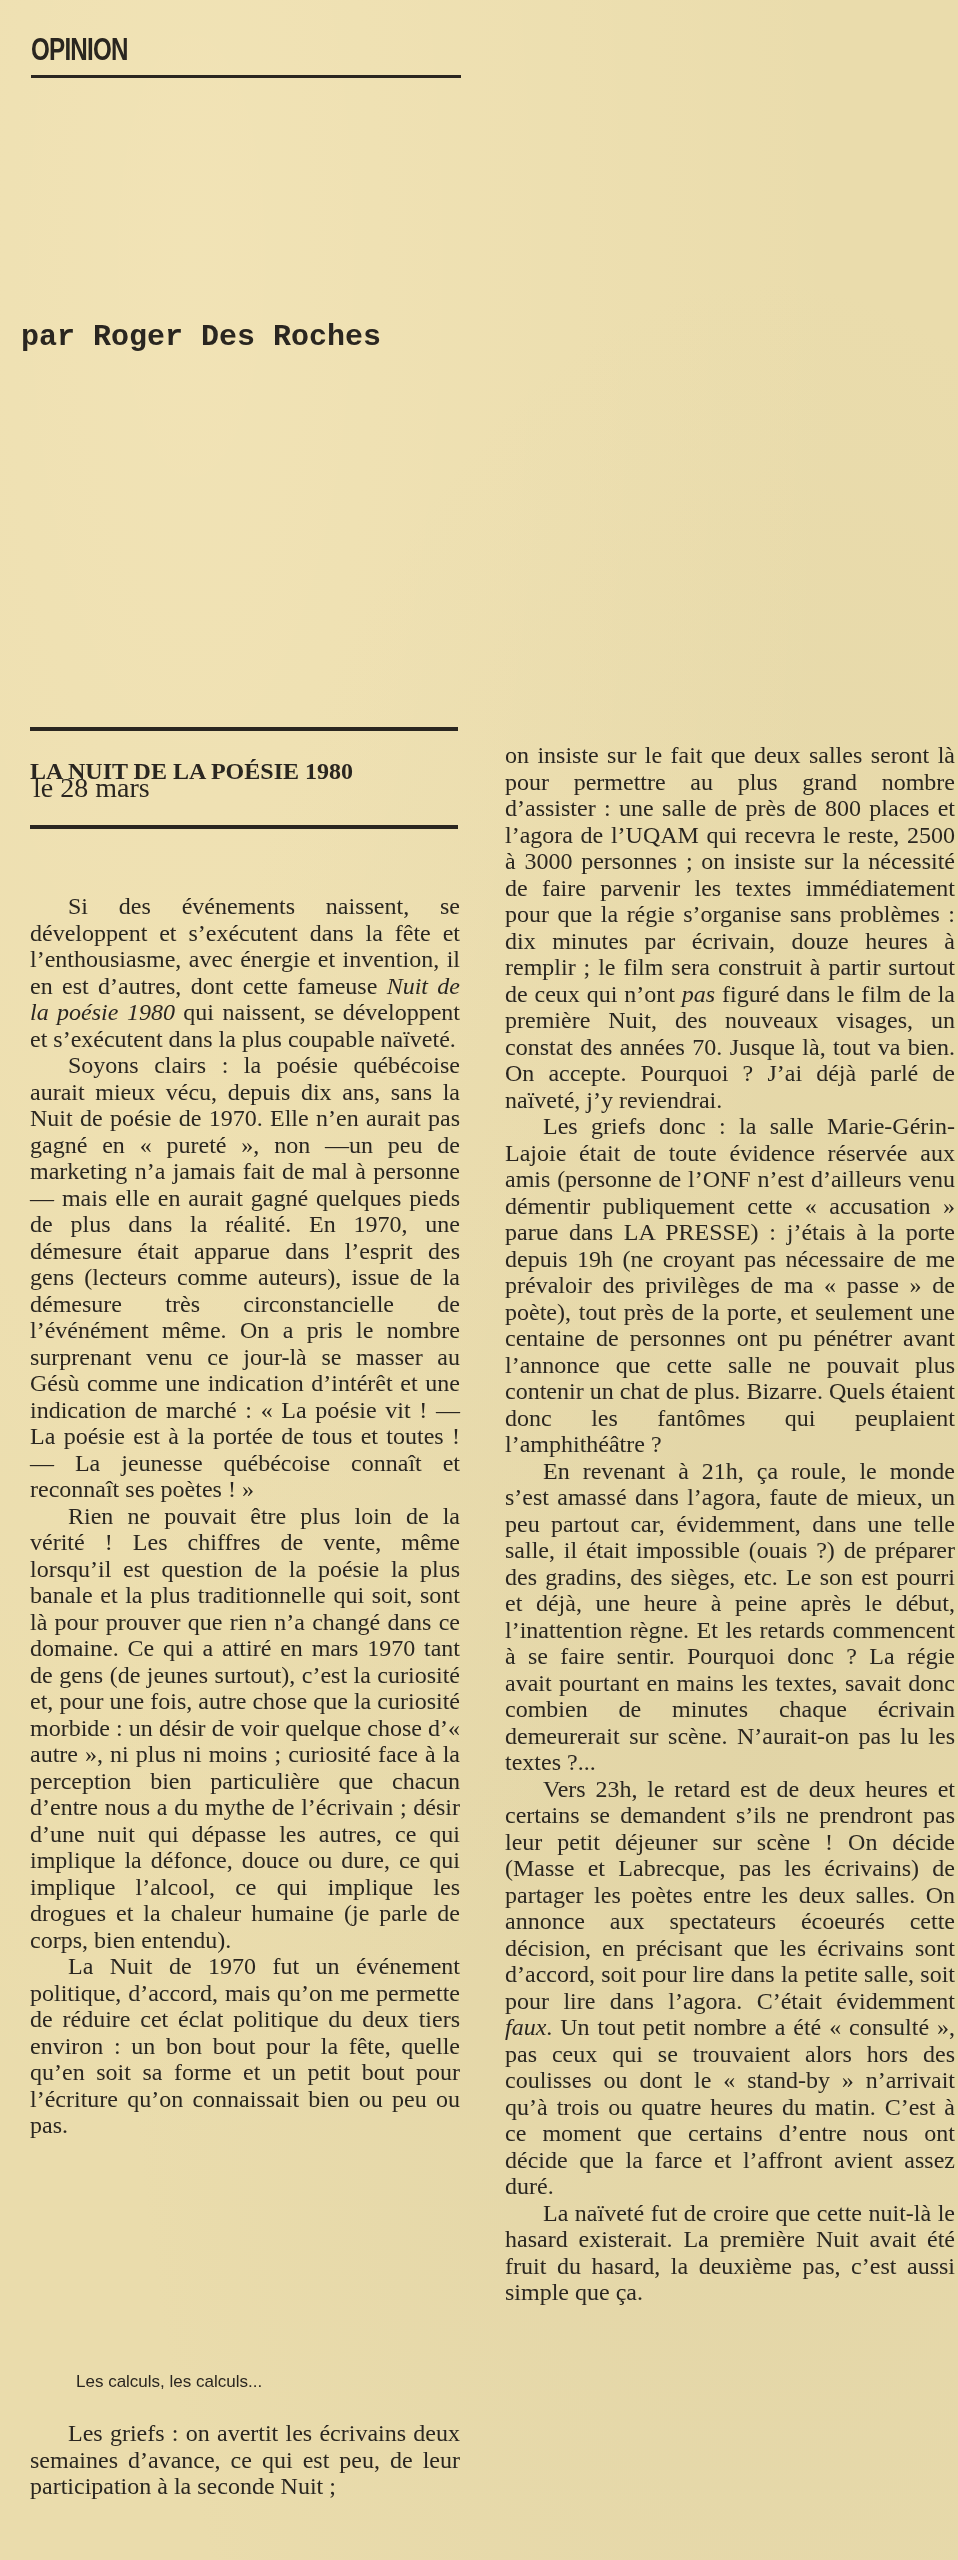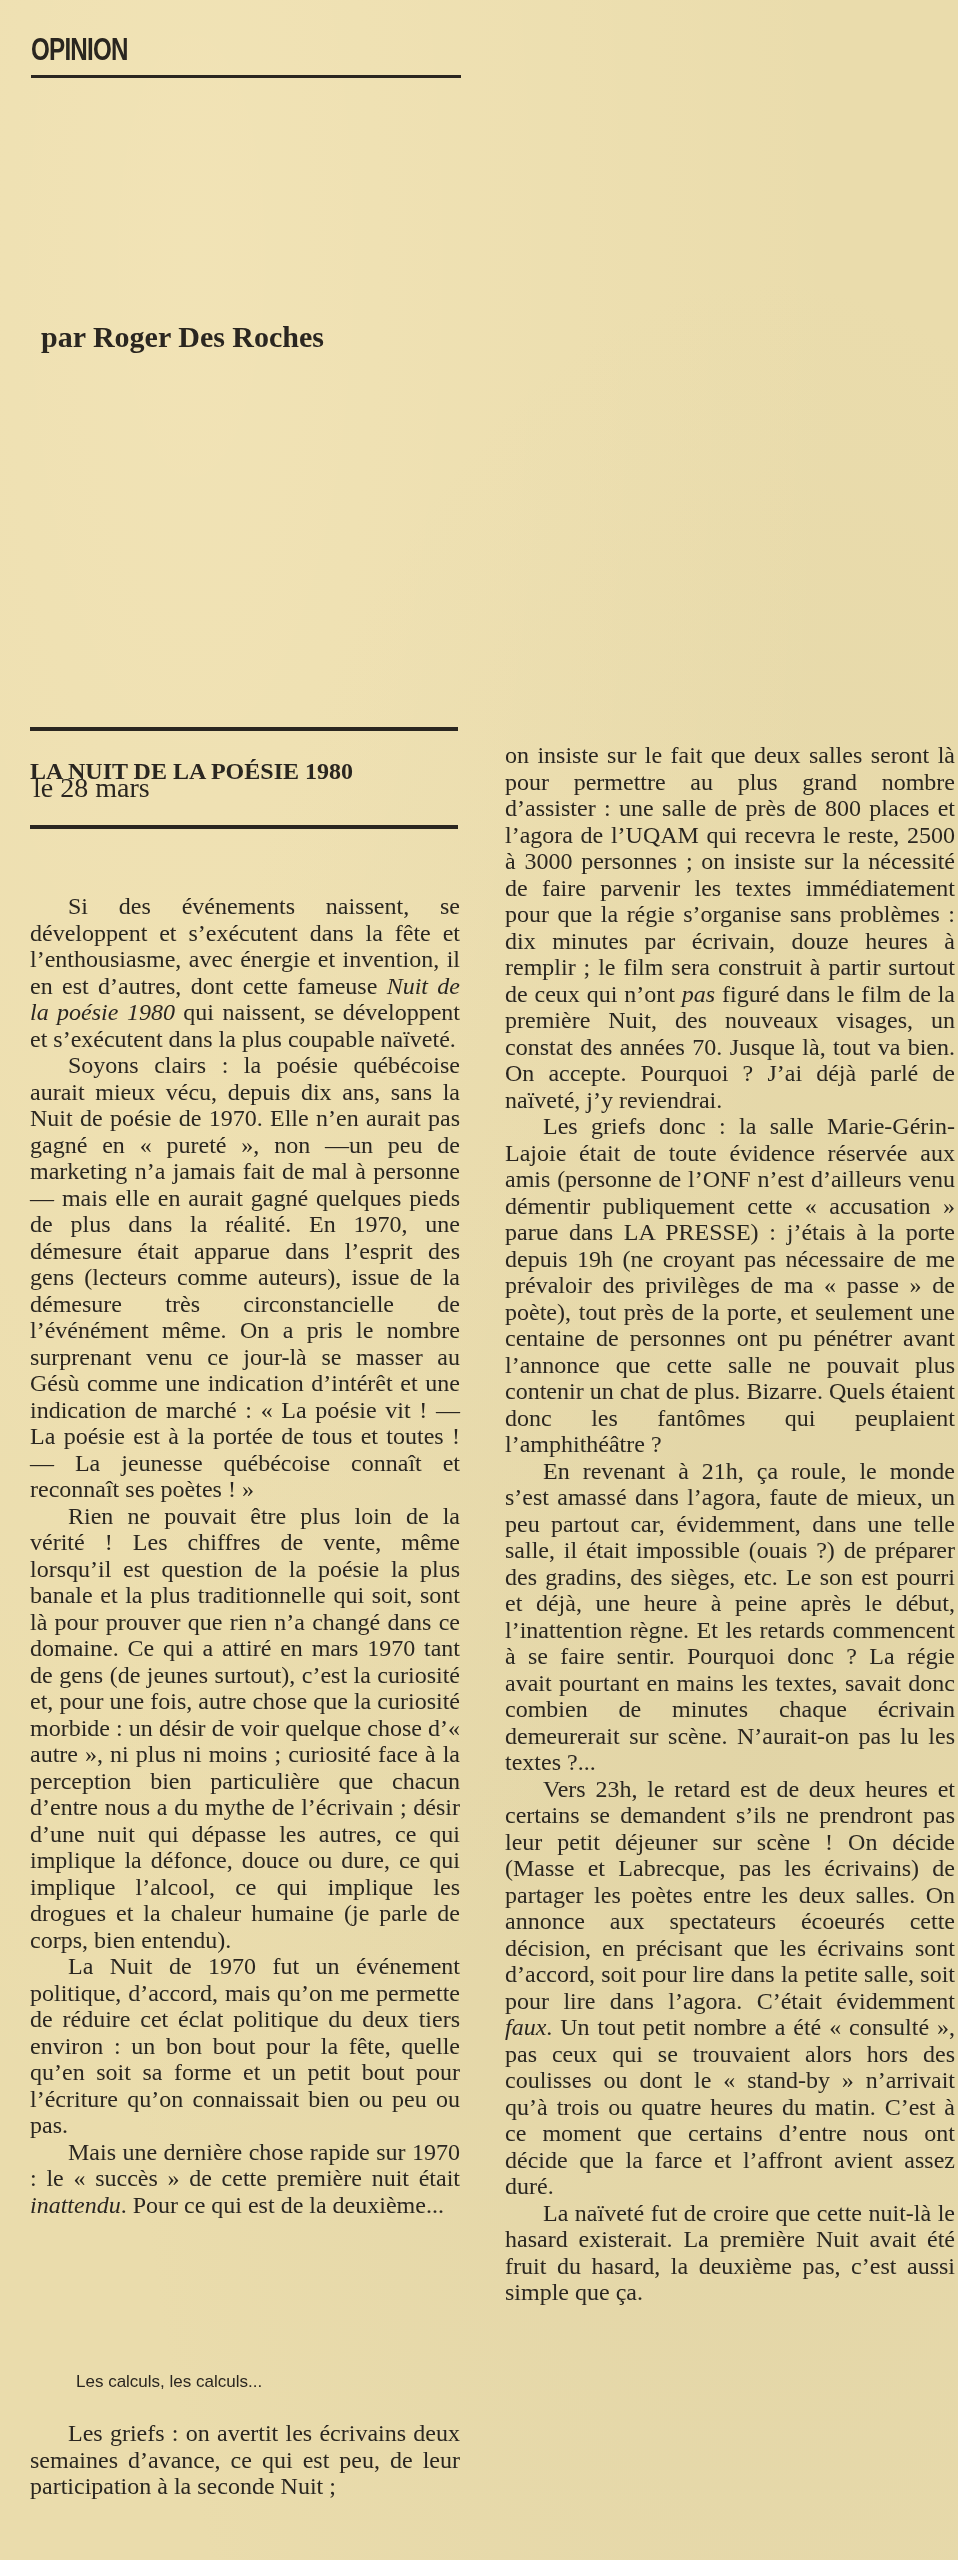--- a/index.html
+++ b/index.html
@@ -19,22 +19,22 @@
     line-height: 40px;
   }
   .kicker-rule { position: absolute; left: 31px; top: 75px; width: 430px; height: 3px; background: #2a2620; }
   .headline {
     position: absolute; left: 28px; top: 125px; width: 700px;
     font-family: "Liberation Sans", sans-serif; font-weight: bold;
     font-size: 84px; line-height: 88px; letter-spacing: -1px;
     color: #28261f;
   }
   .byline {
-    position: absolute; left: 41px; top: 320px;
-    font-family: Liberation Serif, serif; font-weight: bold; font-size: 30px;
+    position: absolute; left: 21px; top: 320px;
+    font-family: Liberation Mono, monospace; font-weight: bold; font-size: 30px;
   }
   .col {
     position: absolute; width: 430px;
     font-family: "Liberation Serif", serif; font-size: 24px; line-height: 26.5px;
     text-align: justify; hyphens: auto;
   }
   .col-left { left: 30px; top: 860px; margin-top: 33px; }
   .col-right { left: 505px; top: 742px; width: 450px; }
   .col p { margin: 0; text-indent: 38px; }
   .col p.noindent { text-indent: 0; }
@@ -65,21 +65,20 @@
 <div class="box-rule" style="top:727px"></div>
 <div class="box-title">LA NUIT DE LA POÉSIE 1980</div>
 <div class="box-date">le 28 mars</div>
 <div class="box-rule" style="top:825px"></div>
 
 <div class="col col-left">
   <p><span>Si des événements naissent, se développent et s’exécutent dans la fête et l’enthousiasme, avec énergie et invention, il en est d’autres, dont cette fameuse </span><em>Nuit de la poésie 1980</em><span> qui naissent, se développent et s’exécutent dans la plus coupable naïveté.</span></p>
   <p>Soyons clairs : la poésie québécoise aurait mieux vécu, depuis dix ans, sans la Nuit de poésie de 1970. Elle n’en aurait pas gagné en « pureté », non —un peu de marketing n’a jamais fait de mal à personne — mais elle en aurait gagné quelques pieds de plus dans la réalité. En 1970, une démesure était apparue dans l’esprit des gens (lecteurs comme auteurs), issue de la démesure très circonstancielle de l’événément même. On a pris le nombre surprenant venu ce jour-là se masser au Gésù comme une indication d’intérêt et une indication de marché : « La poésie vit ! — La poésie est à la portée de tous et toutes ! — La jeunesse québécoise connaît et reconnaît ses poètes ! »</p>
   <p>Rien ne pouvait être plus loin de la vérité ! Les chiffres de vente, même lorsqu’il est question de la poésie la plus banale et la plus traditionnelle qui soit, sont là pour prouver que rien n’a changé dans ce domaine. Ce qui a attiré en mars 1970 tant de gens (de jeunes surtout), c’est la curiosité et, pour une fois, autre chose que la curiosité morbide : un désir de voir quelque chose d’« autre », ni plus ni moins ; curiosité face à la perception bien particulière que chacun d’entre nous a du mythe de l’écrivain ; désir d’une nuit qui dépasse les autres, ce qui implique la défonce, douce ou dure, ce qui implique l’alcool, ce qui implique les drogues et la chaleur humaine (je parle de corps, bien entendu).</p>
   <p>La Nuit de 1970 fut un événement politique, d’accord, mais qu’on me permette de réduire cet éclat politique du deux tiers environ : un bon bout pour la fête, quelle qu’en soit sa forme et un petit bout pour l’écriture qu’on connaissait bien ou peu ou pas.</p>
-  <p><span>Mais une dernière chose rapide sur 1970 : le « succès » de cette première nuit était </span><em>inattendu</em><span>. Pour ce qui est de la deuxième...</span></p>
 </div>
 
 <div class="subhead">Les calculs, les calculs...</div>
 
 <div class="col col-left2">
   <p>Les griefs : on avertit les écrivains deux semaines d’avance, ce qui est peu, de leur participation à la seconde Nuit ;</p>
 </div>
 
 <div class="col col-right">
   <p class="noindent"><span>on insiste sur le fait que deux salles seront là pour permettre au plus grand nombre d’assister : une salle de près de 800 places et l’agora de l’UQAM qui recevra le reste, 2500 à 3000 personnes ; on insiste sur la nécessité de faire parvenir les textes immédiatement pour que la régie s’organise sans problèmes : dix minutes par écrivain, douze heures à remplir ; le film sera construit à partir surtout de ceux qui n’ont </span><em>pas</em><span> figuré dans le film de la première Nuit, des nouveaux visages, un constat des années 70. Jusque là, tout va bien. On accepte. Pourquoi ? J’ai déjà parlé de naïveté, j’y reviendrai.</span></p>

